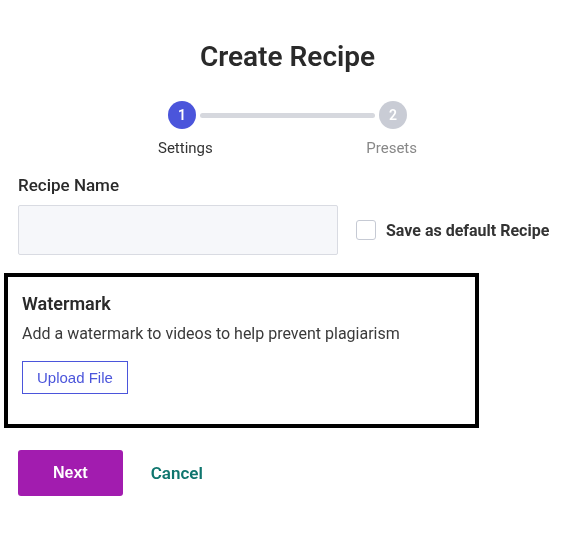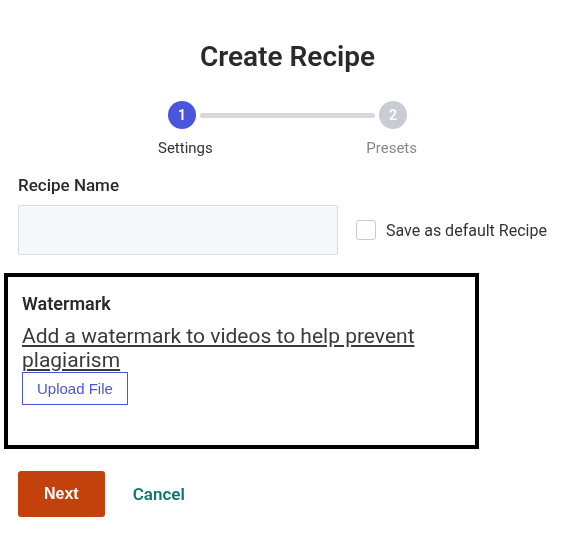--- a/index.html
+++ b/index.html
@@ -87,66 +87,66 @@
       width: 20px;
       height: 20px;
       border: 1.5px solid #c6cad4;
       border-radius: 3px;
       background: #fff;
       cursor: pointer;
     }
     .checkbox-label {
       font-size: 16px;
       color: #333;
+      font-weight: bold;
     }
 
     .watermark-box {
       border: 4px solid #000;
       padding: 16px 14px 30px 14px;
       margin-left: -14px;
       margin-right: 78px;
       margin-bottom: 22px;
     }
     .watermark-title {
       font-size: 18px;
       font-weight: 600;
       color: #2a2a2a;
       margin-bottom: 10px;
     }
     .watermark-desc {
-      font-size: 21px;
+      font-size: 16px;
       color: #3a3a3a;
-      text-decoration: underline;
+      margin-bottom: 18px;
     }
     .upload-btn {
       display: inline-block;
       border: 1.5px solid #4b55db;
       color: #4b55db;
       background: #fff;
       padding: 7px 14px;
       border-radius: 0;
       font-size: 15px;
       cursor: pointer;
-      margin-bottom: 10px;
     }
     .hint {
       font-size: 12px;
       color: #7a7e88;
     }
 
     .actions {
       display: flex;
       align-items: center;
       gap: 28px;
     }
     .next-btn {
-      background: #c2410c;
+      background: #a21caf;
       color: #fff;
       border: none;
-      padding: 14px 26px;
+      padding: 14px 35px;
       font-size: 16px;
       font-weight: 600;
       border-radius: 3px;
       cursor: pointer;
     }
     .cancel-link {
       color: #0f766e;
       font-size: 17px;
       font-weight: 600;
       cursor: pointer;

